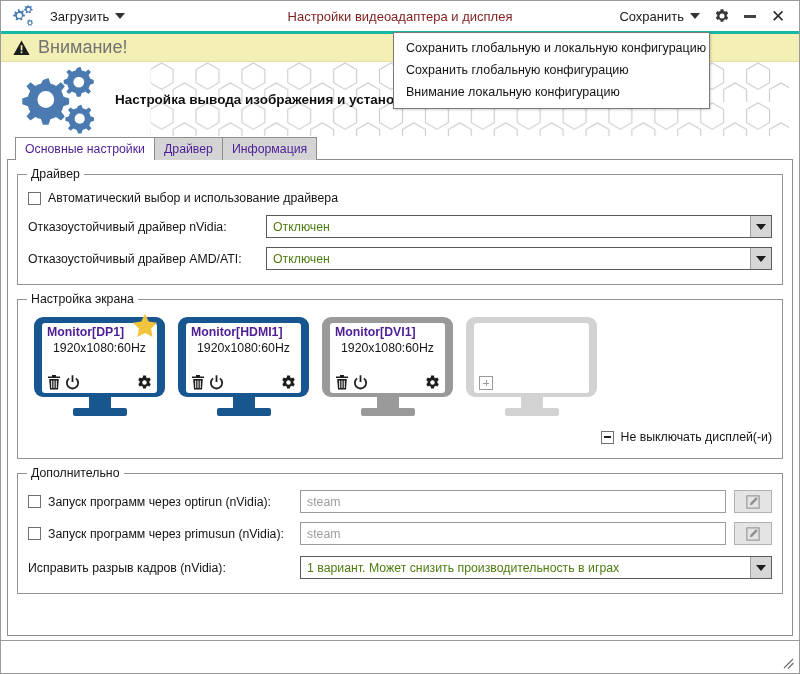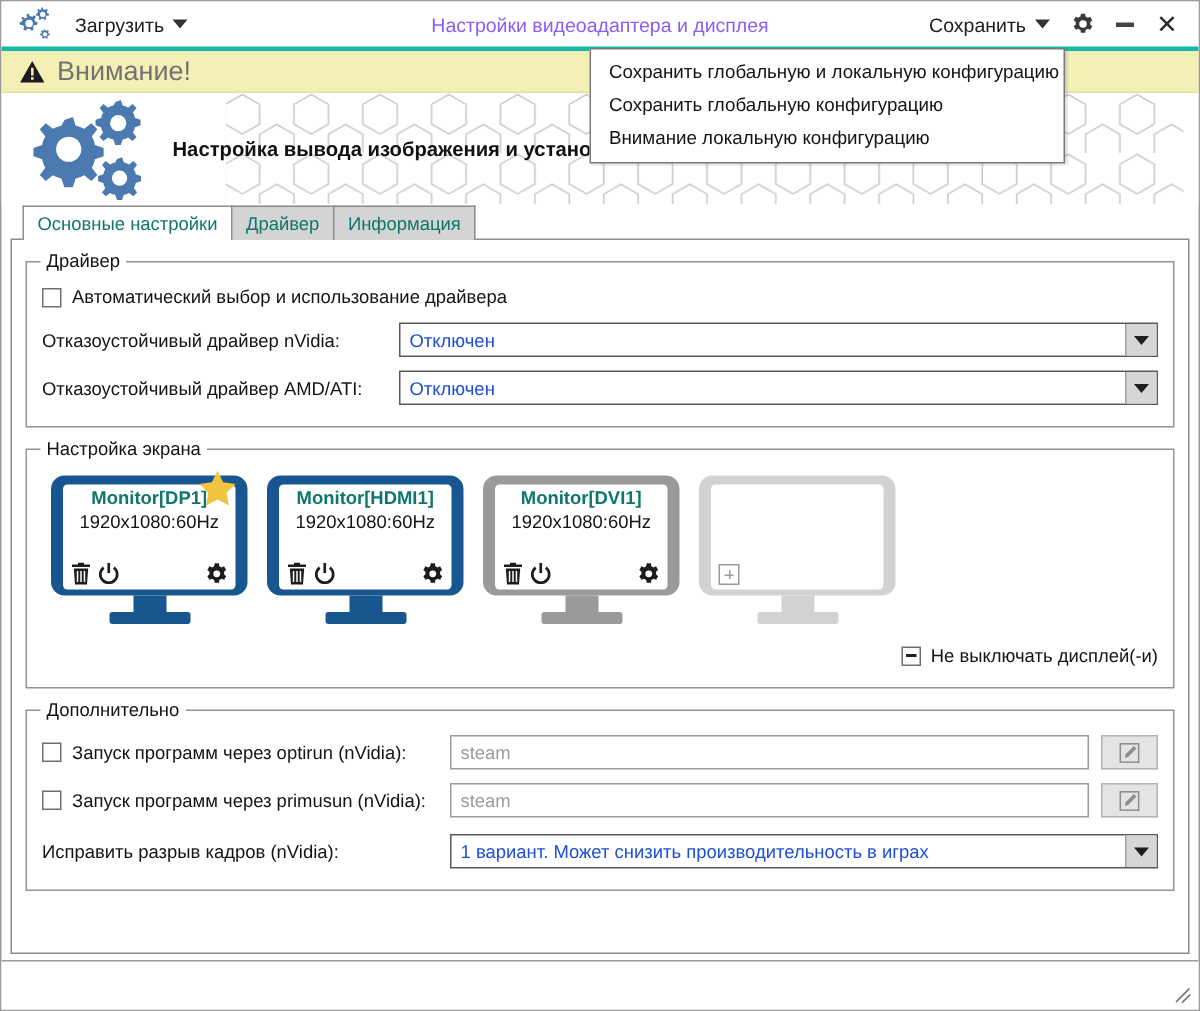--- a/index.html
+++ b/index.html
@@ -45,21 +45,21 @@
     border-left: 5px solid transparent;
     border-right: 5px solid transparent;
     border-top: 6px solid #333;
     display: inline-block;
   }
   .tb-title {
     position: absolute;
     left: 0; right: 0;
     text-align: center;
     font-size: 13px;
-    color: #8b5cf6;
+    color: #7f1d1d;
     pointer-events: none;
   }
   .tb-right {
     margin-left: auto;
     display: flex;
     align-items: center;
     gap: 2px;
     z-index: 3;
   }
   .icon-btn {
@@ -141,21 +141,21 @@
     z-index: 4;
   }
   .tab {
     height: 23px;
     padding: 0 9px;
     display: flex; align-items: center;
     font-size: 12.3px;
     background: #d4d4d4;
     border: 1px solid #8d8d8d;
     border-bottom: none;
-    color: #0f766e;
+    color: #4c1d95;
     cursor: default;
     margin-right: -1px;
   }
   .tab.active {
     background: #ffffff;
     position: relative;
     z-index: 2;
   }
   .tabpanel {
     margin: 0 6px 0 6px;
@@ -210,21 +210,21 @@
     background: #ffffff;
     display: flex;
     align-items: center;
     cursor: default;
     min-width: 0;
   }
   .combo .val {
     flex: 1 1 auto;
     padding: 0 6px;
     font-size: 12.3px;
-    color: #1d4ed8;
+    color: #4d7c0f;
     white-space: nowrap;
     overflow: hidden;
   }
   .combo .arrow {
     width: 21px; height: 21px;
     background: #d6d6d6;
     border-left: 1px solid #9e9e9e;
     display: flex; align-items: center; justify-content: center;
     flex: 0 0 auto;
   }
@@ -275,21 +275,21 @@
     cursor: default;
   }
   .mon-screen .inner {
     background: #fff;
     border-radius: 3px;
     flex: 1 1 auto;
     padding: 2px 5px 3px 5px;
     display: flex;
     flex-direction: column;
   }
-  .mon-name { font-size: 12.3px; font-weight: bold; color: #0f766e; text-align: center; line-height: 15px;}
+  .mon-name { font-size: 12.3px; font-weight: bold; color: #4c1d95; text-align: left; line-height: 15px;}
   .mon-res  { font-size: 12.3px; color: #141414; text-align: center; line-height: 16px; }
   .mon-icons { margin-top: auto; display: flex; align-items: center; gap: 4px; }
   .mon-icons .spacer { flex: 1 1 auto; }
   .mon-neck { width: 22px; height: 11px; margin: 0 auto; }
   .mon-foot { width: 54px; height: 8px; border-radius: 2px; margin: 0 auto; }
   .mon-star {
     position: absolute;
     top: -5px; right: 6px;
     width: 28px; height: 28px;
     z-index: 5;

